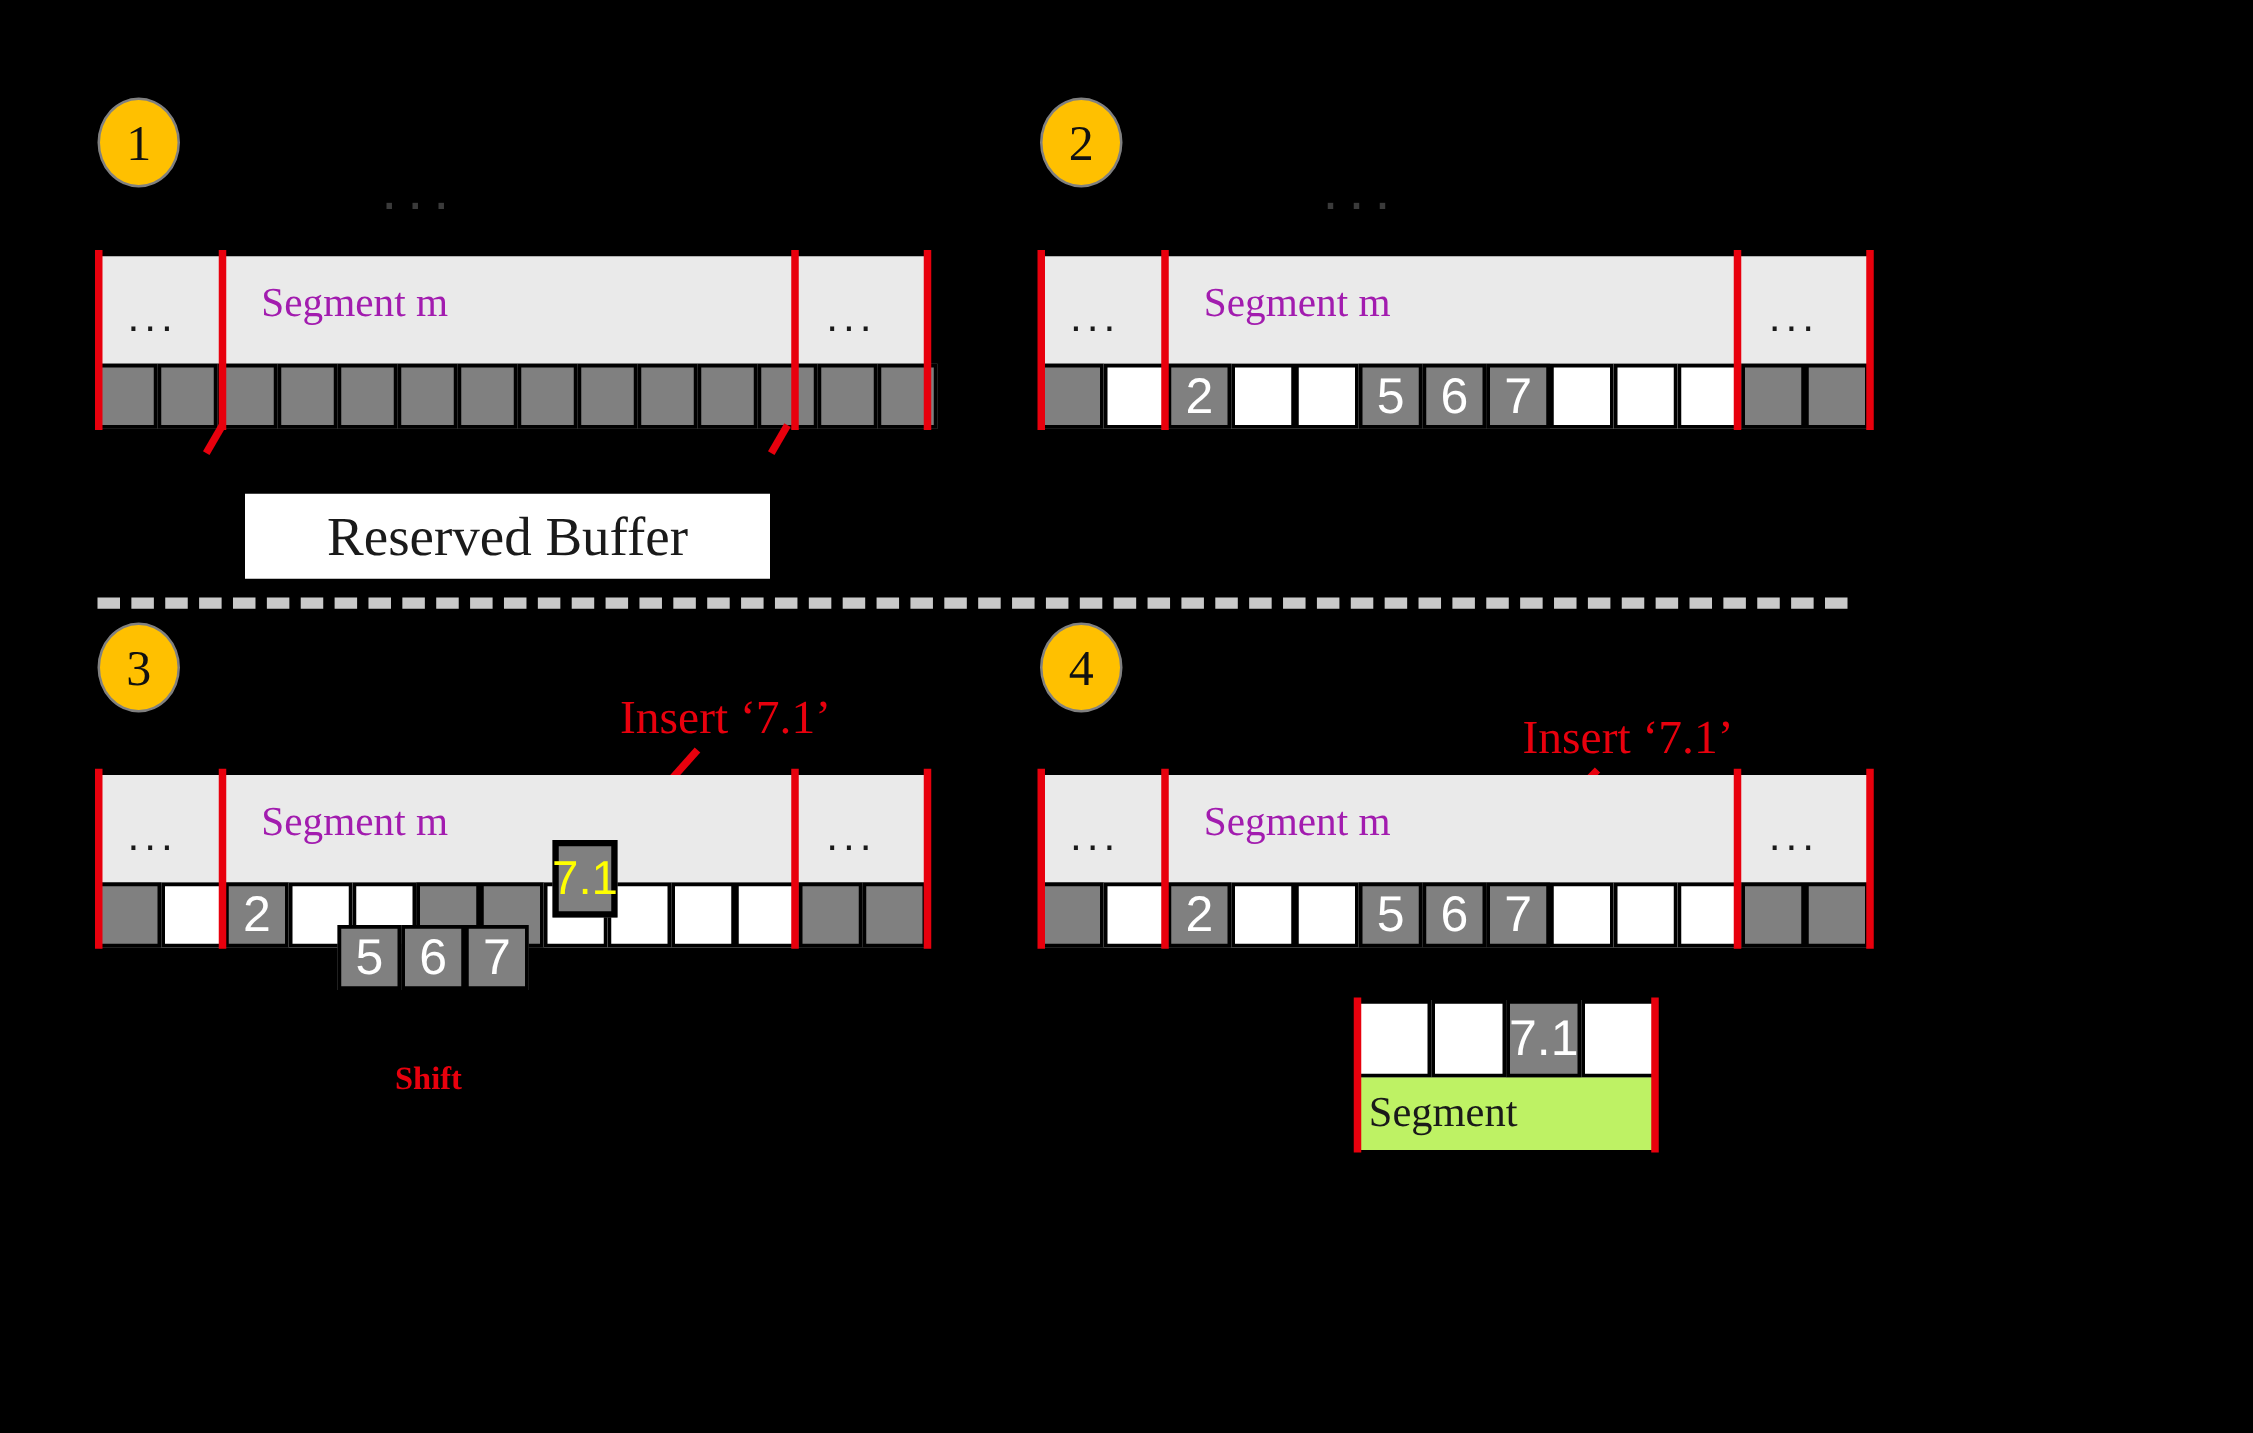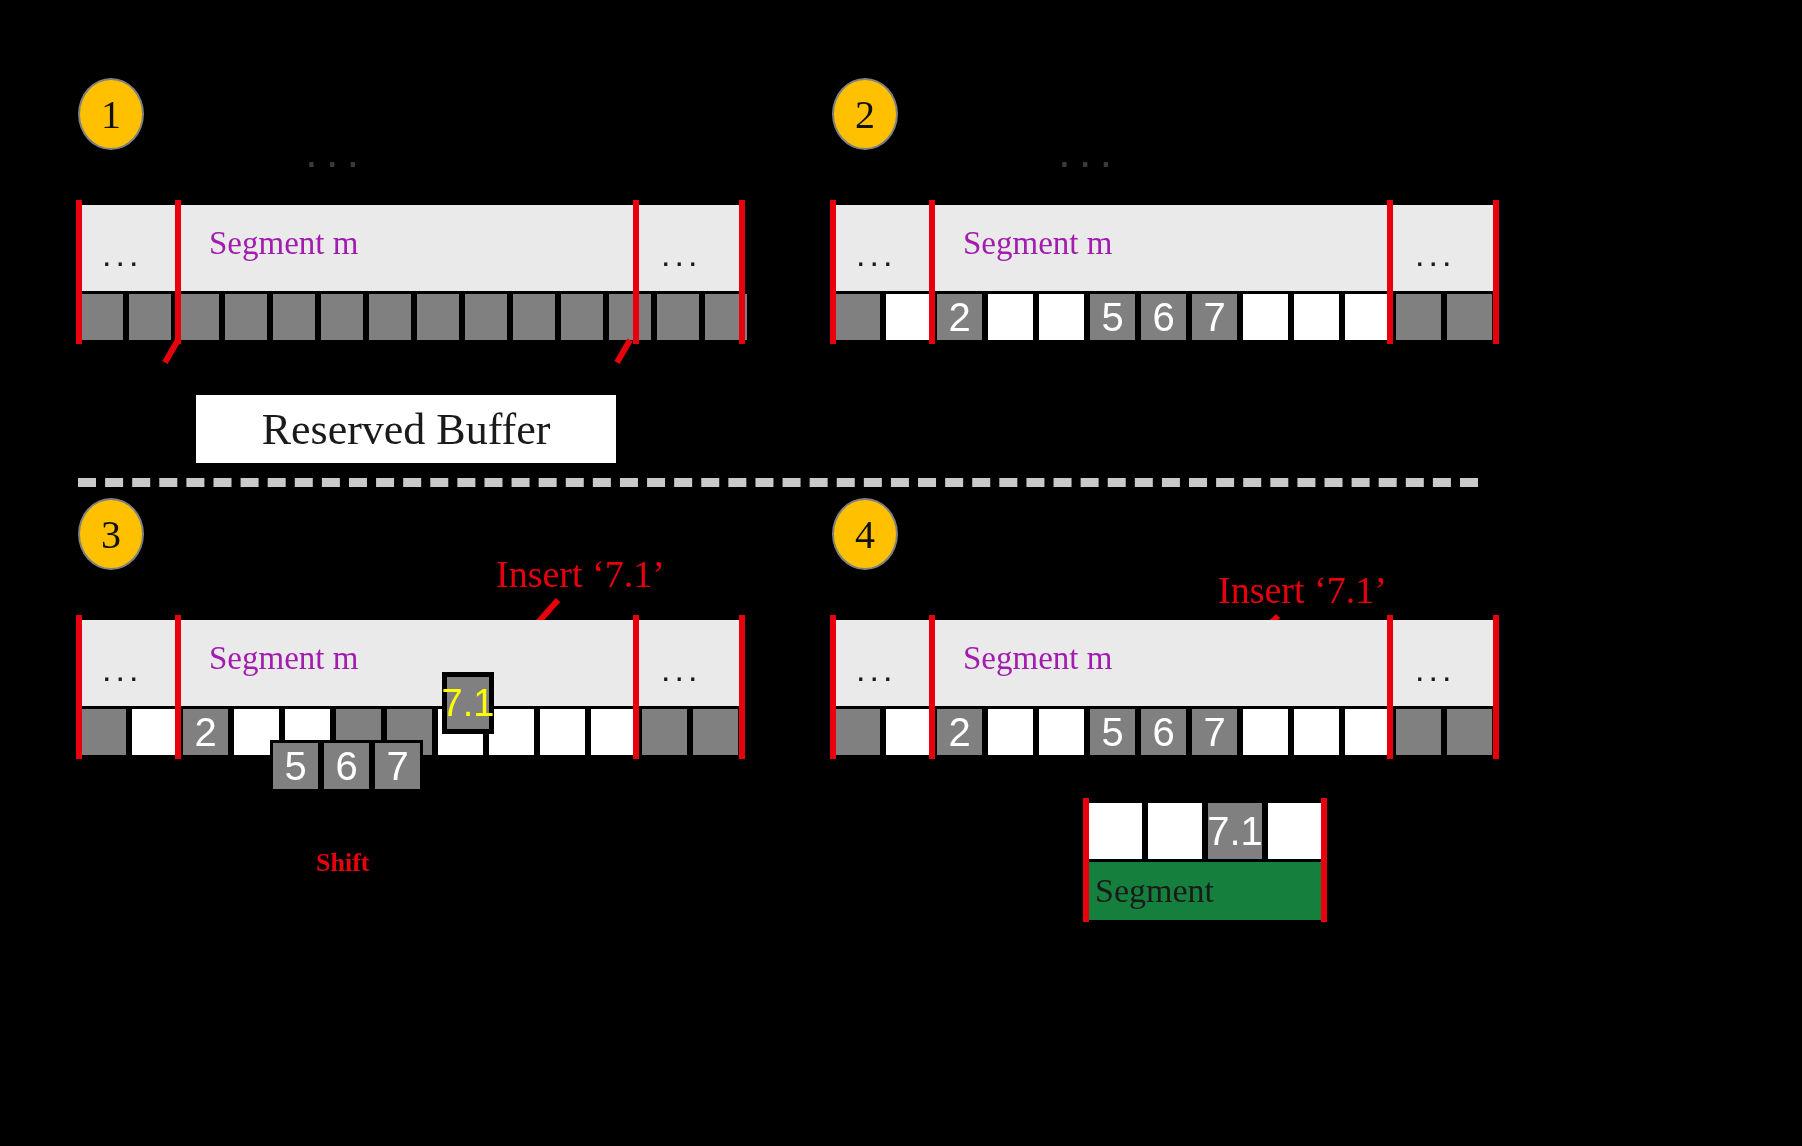--- a/index.html
+++ b/index.html
@@ -42,21 +42,21 @@
            display:flex;align-items:center;justify-content:center;
            font-size:44px;white-space:nowrap;}
 
   
   .ann{position:absolute;color:#E8000D;white-space:nowrap;}
   .ann.insert{font-size:38px;}
   .ann.shift{font-size:26px;font-weight:bold;font-family:"Liberation Serif",serif;}
 
   .divider{position:absolute;height:0;border-top:9px dashed #C9C9C9;}
 
-  .segbox{position:absolute;background:#15803d;}
+  .segbox{position:absolute;background:#bef264;}
   .segbox .lbl{position:absolute;font-size:34px;color:#1a1a1a;}
   svg.arrow{position:absolute;overflow:visible;}
 </style>
 </head>
 <body>
 
 <div class="panel">
   <div class="badge" style="left:78px;top:78px;">1</div>
   <div class="topdots" style="left:305px;top:128px;">...</div>
 

